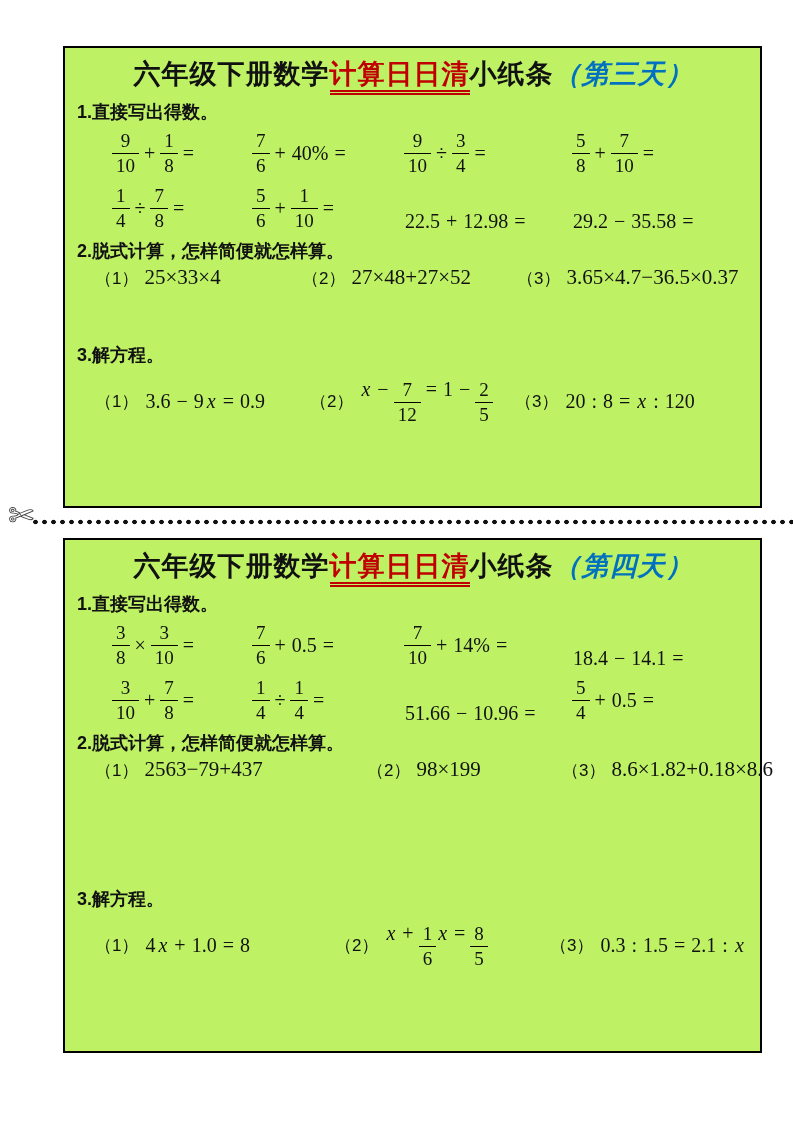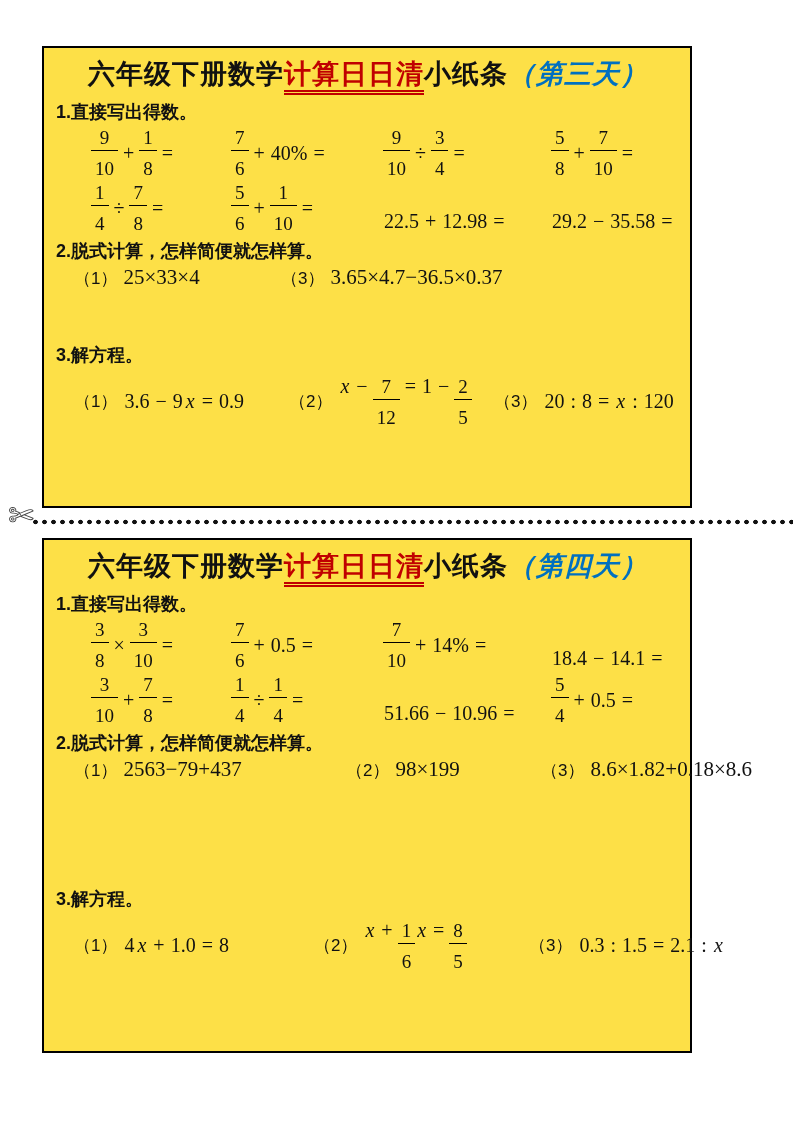--- a/index.html
+++ b/index.html
@@ -1,37 +1,37 @@
 <!DOCTYPE html>
 <html style="--red: #C00000; --blue: #0070C0;"><head>
 <meta charset="utf-8">
 <style>
   html,body{margin:0;padding:0;background:#fff;}
   .page{position:relative;width:793px;height:1122px;background:#fff;overflow:hidden;
         font-family:"Liberation Sans",sans-serif;color:#111;}
-  .sheet{position:absolute;left:42px;width:650px;border:2.5px solid #000;box-sizing:border-box;
-         padding:2px 10px 0 12px;background:#fde047;}
+  .sheet{position:absolute;left:63px;width:699px;border:2.5px solid #000;box-sizing:border-box;
+         padding:2px 10px 0 12px;background:#bef264;}
   .sheet-0{top:46px;height:462px;}
   .sheet-1{top:538px;height:515px;}
 
   .title{text-align:center;font-size:27px;font-weight:bold;margin:6px 0 8px;letter-spacing:1px;white-space:nowrap;}
   .title .hl{color:var(--red,#C00000);border-bottom:5px double var(--red,#C00000);padding-bottom:1px;}
   .title .day{color:var(--blue,#0070C0);font-family:"Liberation Serif",serif;font-style:italic;}
 
   .heading{font-size:18px;font-weight:bold;margin:3px 0 2px;}
 
   
   .mental-row{display:grid;grid-template-columns:140px 152px 168px 1fr;padding-left:35px;
               min-height:55px;align-items:center;font-family:"Liberation Serif",serif;font-size:20px;}
   .mcell{display:flex;align-items:center;white-space:nowrap;}
   .mcell.low{align-self:end;padding-bottom:3px;}
 
   .frac{display:inline-flex;flex-direction:column;text-align:center;line-height:1.05;font-size:19px;}
   .frac .num{display:block;padding:0 4px 2px;}
-  .frac .den{display:block;border-top:1.6px solid #000;padding:8px 4px 0;}
+  .frac .den{display:block;border-top:1.6px solid #000;padding:2px 4px 0;}
   .op{margin:0 5px;}
   .mvar{font-style:italic;margin:0 2px;}
   .mnum{margin:0 1px;}
 
   
   .worked-row{display:grid;padding-left:18px;align-items:baseline;margin-top:2px;}
   .sheet-0 .worked-row{grid-template-columns:207px 215px 1fr;}
   .sheet-1 .worked-row{grid-template-columns:272px 195px 1fr;}
   .wcell{white-space:nowrap;}
   .plabel{font-size:17px;}
@@ -144,20 +144,21 @@
           <div class="mcell low">
             <span class="mnum">29.2</span>
             <span class="op">−</span>
             <span class="mnum">35.58</span>
             <span class="op">=</span>
           </div>
         </div>
         <div class="heading">2.脱式计算，怎样简便就怎样算。</div>
         <div class="worked-row">
           <div class="wcell"><span class="plabel">（1）</span><span class="wexpr">25×33×4</span></div>
+          <div class="wcell"><span class="plabel">（2）</span><span class="wexpr">27×48+27×52</span></div>
           <div class="wcell"><span class="plabel">（3）</span><span class="wexpr">3.65×4.7−36.5×0.37</span></div>
         </div>
         <div class="work-space"></div>
         <div class="heading">3.解方程。</div>
         <div class="eq-row">
           <div class="ecell">
             <span class="plabel">（1）</span>
             <span class="math"><span class="mnum">3.6</span><span class="op">−</span><span class="mnum">9</span><span class="mvar">x</span><span class="op">=</span><span class="mnum">0.9</span></span>
           </div>
           <div class="ecell">

